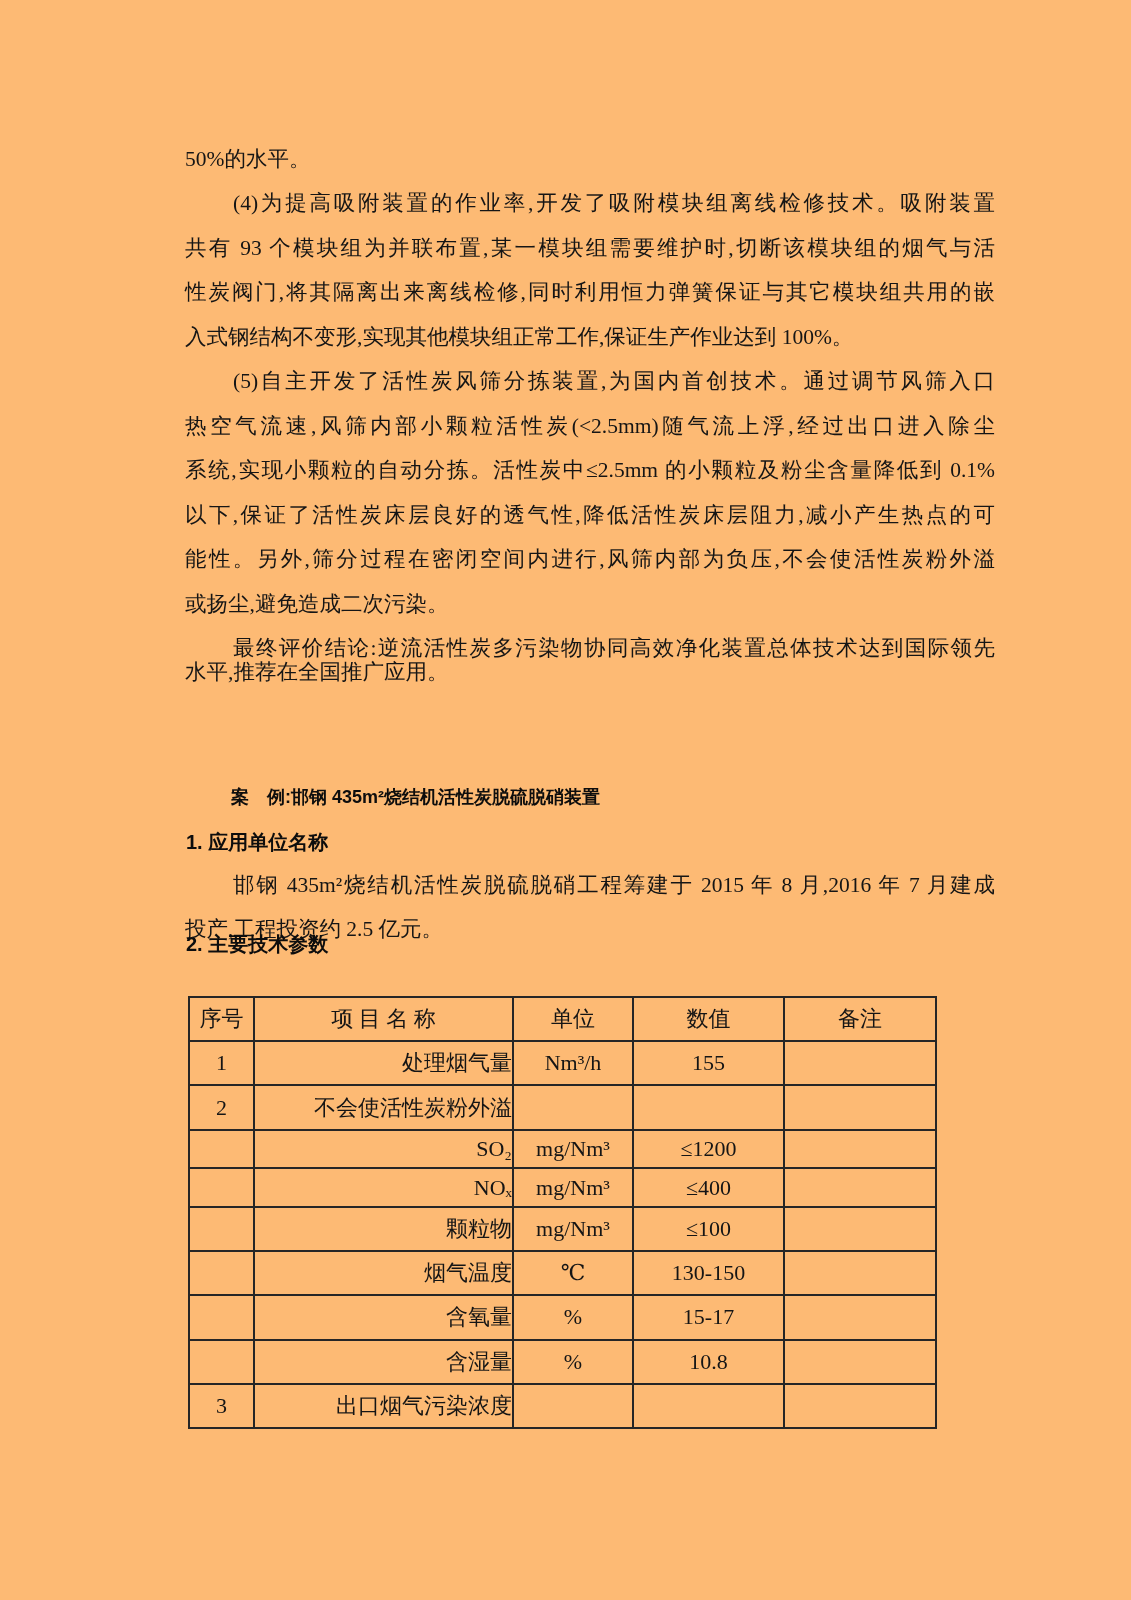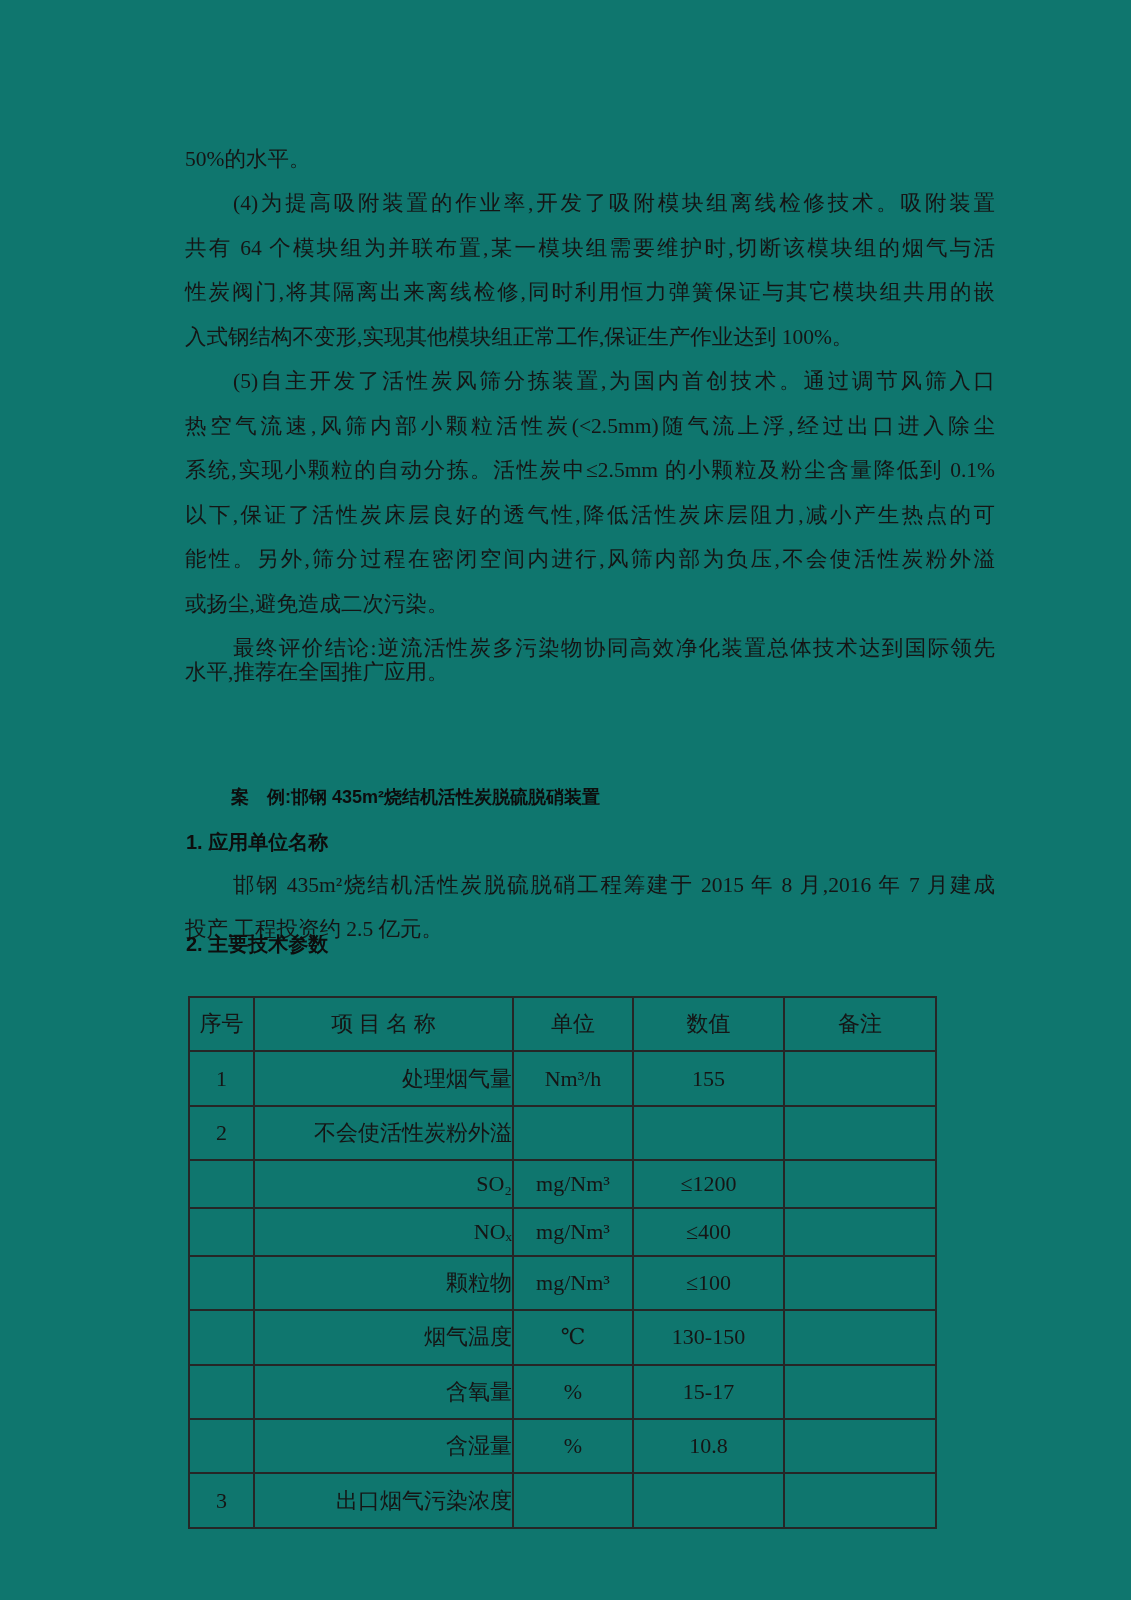--- a/index.html
+++ b/index.html
@@ -1,20 +1,20 @@
 <!DOCTYPE html>
 <html><head>
 <meta charset="utf-8">
 <style>
   html, body { margin: 0; padding: 0; background: #888; }
   .page {
     position: relative;
     width: 1131px;
     height: 1600px;
-    background: #0f766e;
+    background: #fdba74;
     color: #111111;
     font-family: "Liberation Serif", "DejaVu Serif", serif;
     overflow: hidden;
   }
   .bodyline {
     position: absolute;
     font-size: 21.5px;
     line-height: 44px;
     height: 44px;
     white-space: normal;
@@ -62,21 +62,21 @@
     white-space: nowrap;
   }
   .h-sub.s1 { top: 826px; }
   .h-sub.s2 { top: 928px; }
 
   table.params {
     position: absolute;
     left: 188px;
     top: 996px;
     width: 747px;
-    height: 533px;
+    height: 433px;
     border-collapse: collapse;
     table-layout: fixed;
     font-size: 22px;
     color: #151515;
   }
   table.params td {
     border: 2px solid #262626;
     vertical-align: middle;
     padding: 0;
     overflow: hidden;
@@ -84,21 +84,21 @@
   td.c-no, td.c-unit, td.c-val, td.c-note, td.c-head { text-align: center; }
   td.c-item { text-align: right; padding-left: 21px; }
 </style>
 </head>
 <body>
 
 <div class="page">
 
   <div class="bodyline cont  leftal" style="top:137px">50%的水平。</div>
   <div class="bodyline first just" style="top:181px">(4)为提高吸附装置的作业率,开发了吸附模块组离线检修技术。吸附装置</div>
-  <div class="bodyline cont  just" style="top:226px">共有 64 个模块组为并联布置,某一模块组需要维护时,切断该模块组的烟气与活</div>
+  <div class="bodyline cont  just" style="top:226px">共有 93 个模块组为并联布置,某一模块组需要维护时,切断该模块组的烟气与活</div>
   <div class="bodyline cont  just" style="top:270px">性炭阀门,将其隔离出来离线检修,同时利用恒力弹簧保证与其它模块组共用的嵌</div>
   <div class="bodyline cont  leftal" style="top:315px">入式钢结构不变形,实现其他模块组正常工作,保证生产作业达到 100%。</div>
   <div class="bodyline first just" style="top:359px">(5)自主开发了活性炭风筛分拣装置,为国内首创技术。通过调节风筛入口</div>
   <div class="bodyline cont  just" style="top:404px">热空气流速,风筛内部小颗粒活性炭(&lt;2.5mm)随气流上浮,经过出口进入除尘</div>
   <div class="bodyline cont  just" style="top:448px">系统,实现小颗粒的自动分拣。活性炭中≤2.5mm 的小颗粒及粉尘含量降低到 0.1%</div>
   <div class="bodyline cont  just" style="top:537px">能性。另外,筛分过程在密闭空间内进行,风筛内部为负压,不会使活性炭粉外溢</div>
   <div class="bodyline cont  just" style="top:493px">以下,保证了活性炭床层良好的透气性,降低活性炭床层阻力,减小产生热点的可</div>
   <div class="bodyline first just" style="top:626px">最终评价结论:逆流活性炭多污染物协同高效净化装置总体技术达到国际领先</div>
   <div class="bodyline cont  leftal" style="top:582px">或扬尘,避免造成二次污染。</div>
   <div class="bodyline cont  leftal" style="top:650px">水平,推荐在全国推广应用。</div>

